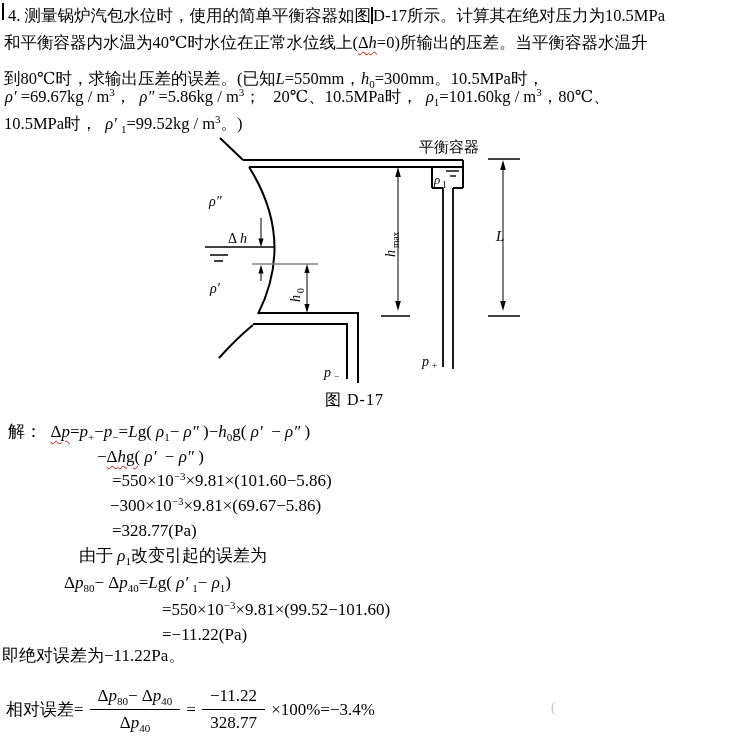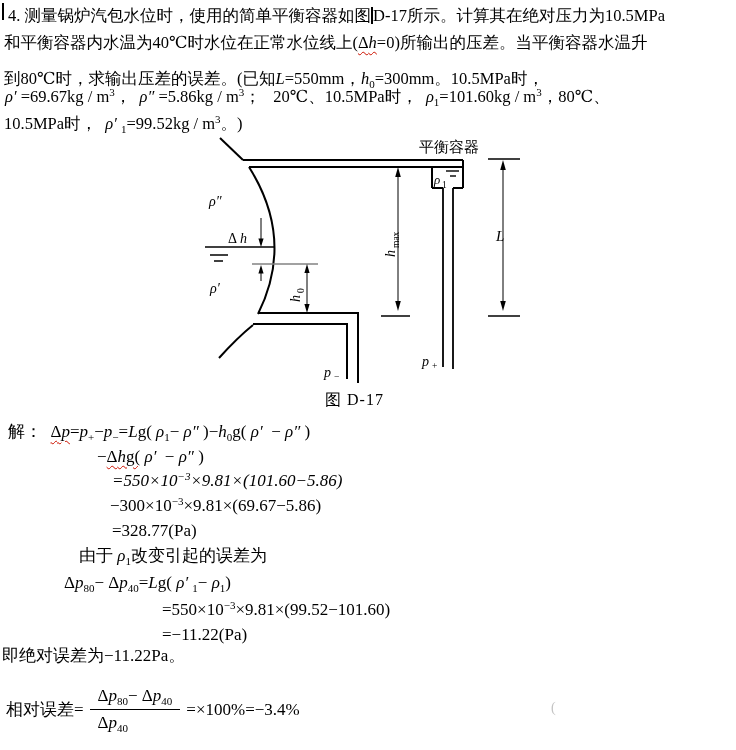--- a/index.html
+++ b/index.html
@@ -16,21 +16,21 @@
   .sq{
     text-decoration-line:underline;
     text-decoration-style:wavy;
     text-decoration-color:#cc1100;
     text-decoration-thickness:1px;
     text-underline-offset:3px;
   }
   .caret-bar{position:absolute;width:0;border-left:2px solid #000;}
   .stray{position:absolute;color:#c4c4c4;font-size:14px;}
   .frac-row{position:absolute;display:flex;align-items:center;font-size:17px;white-space:pre;}
-  .frac{display:inline-flex;flex-direction:column;margin:0 6px;}
+  .frac{display:inline-flex;flex-direction:column;align-items:center;margin:0 6px;}
   .frac .num{padding:0 8px 3px 8px;border-bottom:1.6px solid #000;white-space:pre;}
   .frac .den{padding:3px 8px 0 8px;white-space:pre;}
   svg text{font-family:"Liberation Serif","DejaVu Serif",serif;fill:#000;}
   .flbl{font-size:14px;}
   .flbl-s{font-size:13px;}
   .fsub{font-size:9.5px;}
   .ftitle{font-size:15px;}
   .fcap{font-size:16px;letter-spacing:1px;}
 </style>
 </head>
@@ -143,36 +143,40 @@
     <text x="422" y="366" class="flbl it">p</text>
     <text x="432" y="369" class="fsub">+</text>
 
     <text x="325" y="405" class="fcap">图  D-17</text>
   </g>
 </svg>
 
 <div>
   <div class="eq" style="left:8px;top:421px;"><span>解：  </span><span class="sq">Δ</span><span class="it sq">p</span><span>=</span><span class="it">p</span><sub>+</sub><span>−</span><span class="it">p</span><sub>−</sub><span>=</span><span class="it">L</span><span>g( </span><span class="it">ρ</span><sub>1</sub><span>− </span><span class="it">ρ</span><span class="it">″ </span><span>)−</span><span class="it">h</span><sub>0</sub><span>g( </span><span class="it">ρ</span><span class="it">′ </span><span> − </span><span class="it">ρ</span><span class="it">″ </span><span>)</span></div>
   <div class="eq" style="left:97px;top:446px;"><span>−</span><span class="sq">Δ</span><span class="it sq">h</span><span class="sq">g(</span><span> </span><span class="it">ρ</span><span class="it">′ </span><span> − </span><span class="it">ρ</span><span class="it">″ </span><span>)</span></div>
-  <div class="eq" style="left:112px;top:470px;font-style:italic;"><span>=550×10</span><sup>−3</sup><span>×9.81×(101.60−5.86)</span></div>
+  <div class="eq" style="left:112px;top:470px;"><span>=550×10</span><sup>−3</sup><span>×9.81×(101.60−5.86)</span></div>
   <div class="eq" style="left:110px;top:495px;"><span>−300×10</span><sup>−3</sup><span>×9.81×(69.67−5.86)</span></div>
   <div class="eq" style="left:112px;top:520px;"><span>=328.77(Pa)</span></div>
   <div class="eq" style="left:52px;top:545px;margin-left:27px;"><span>由于 </span><span class="it">ρ</span><sub>1</sub><span>改变引起的误差为</span></div>
   <div class="eq" style="left:64px;top:572px;"><span>Δ</span><span class="it">p</span><sub>80</sub><span>− Δ</span><span class="it">p</span><sub>40</sub><span>=</span><span class="it">L</span><span>g( </span><span class="it">ρ</span><span class="it">′ </span><sub>1</sub><span>− </span><span class="it">ρ</span><sub>1</sub><span>)</span></div>
   <div class="eq" style="left:162px;top:599px;"><span>=550×10</span><sup>−3</sup><span>×9.81×(99.52−101.60)</span></div>
   <div class="eq" style="left:162px;top:624px;"><span>=−11.22(Pa)</span></div>
   <div class="eq" style="left:2px;top:645px;"><span>即绝对误差为−11.22Pa。</span></div>
 
   <div class="frac-row" style="left:6px;top:686px;">
     <span>相对误差=</span>
     <span class="frac">
       <span class="num"><span>Δ</span><span class="it">p</span><sub>80</sub><span>− Δ</span><span class="it">p</span><sub>40</sub></span>
       <span class="den"><span>Δ</span><span class="it">p</span><sub>40</sub></span>
     </span>
     <span>=</span>
+    <span class="frac">
+      <span class="num">−11.22</span>
+      <span class="den">328.77</span>
+    </span>
     <span>×100%=−3.4%</span>
   </div>
 </div>
 
 <div class="stray" style="left:551px;top:700px;">(</div>
 
 <style>
   .caret-inline{display:inline-block;width:0;border-left:2px solid #000;height:17px;vertical-align:-3px;}
 </style>
 

